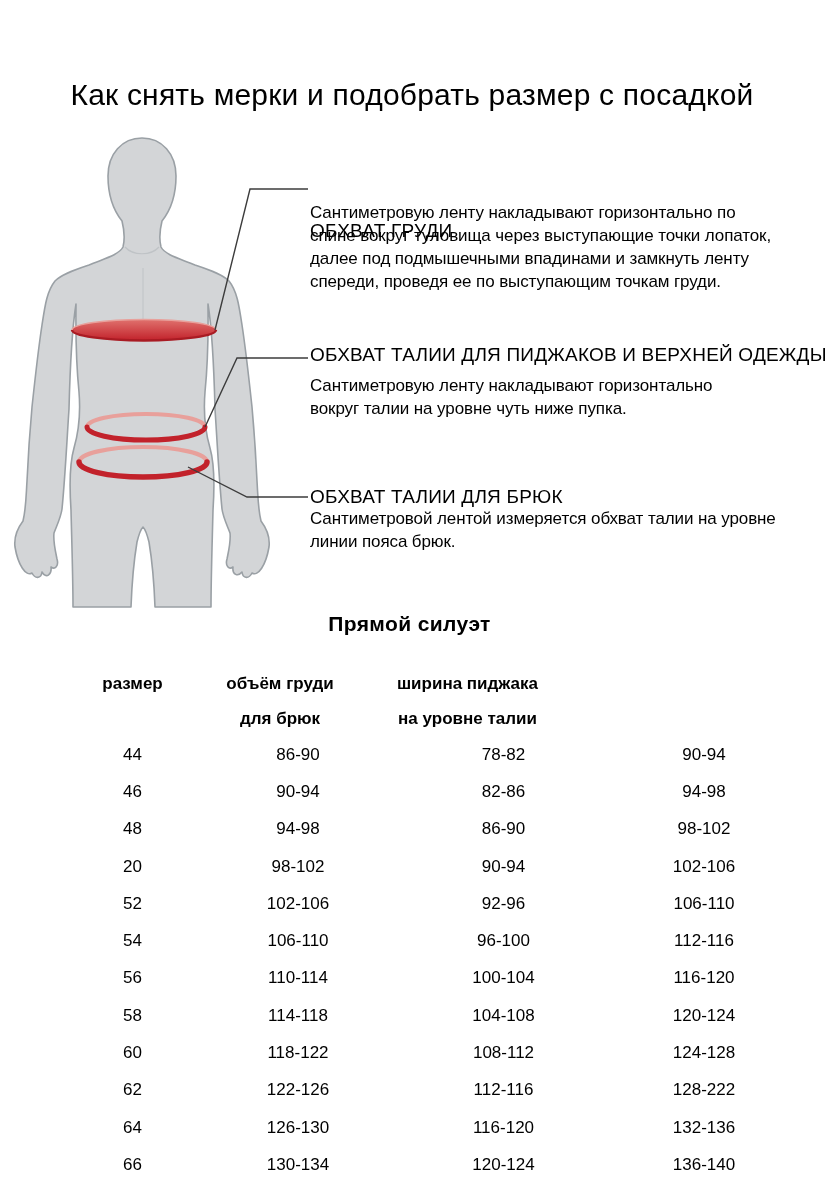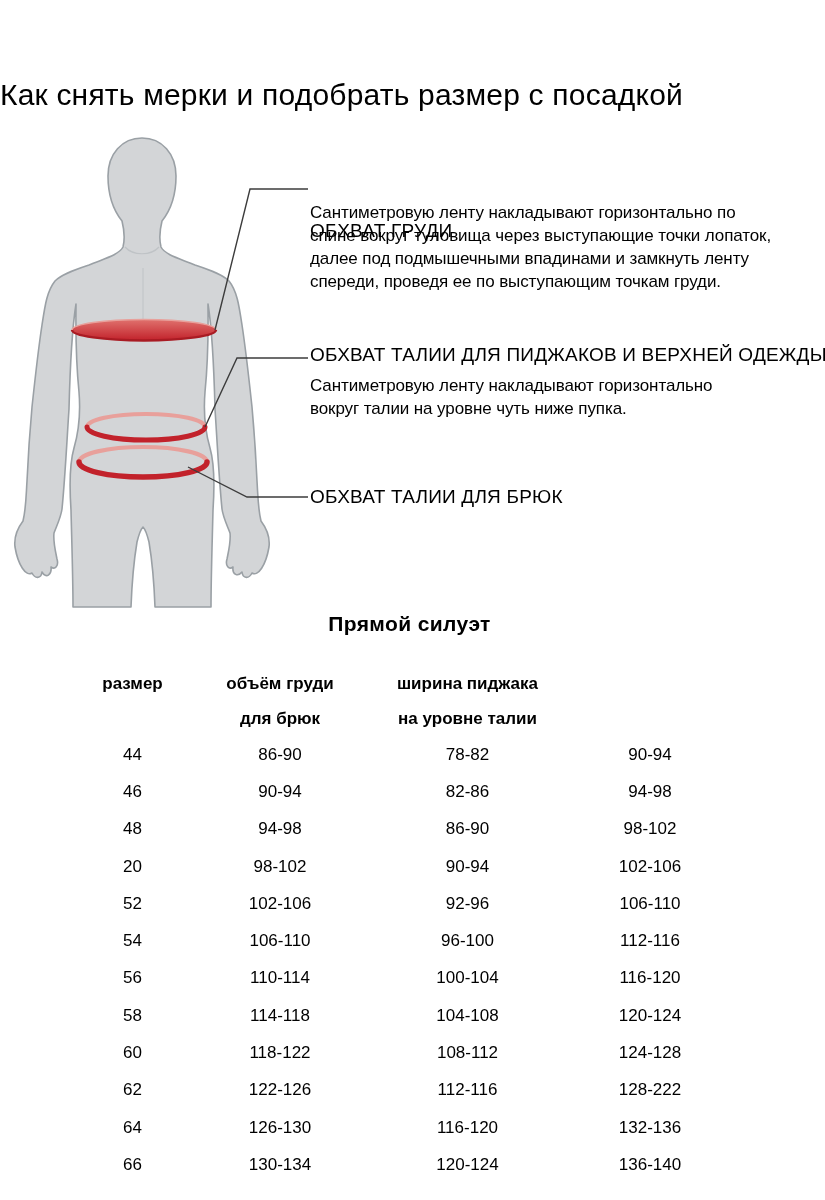--- a/index.html
+++ b/index.html
@@ -2,21 +2,21 @@
 <html><head>
 <meta charset="utf-8">
 <style>
   html,body{margin:0;padding:0;background:#fff;}
   .canvas{
     position:relative;width:825px;height:1200px;background:#ffffff;
     font-family:"Liberation Sans","DejaVu Sans",sans-serif;color:#000;
     overflow:hidden;
   }
   .page-title{
-    position:absolute;top:78px;left:0;width:660px;text-align:center;
+    position:absolute;top:78px;left:0;width:824px;text-align:center;
     font-size:30px;font-weight:400;letter-spacing:.2px;white-space:nowrap;
   }
   .figure-wrap{position:absolute;left:0;top:128px;width:310px;height:480px;}
   .sec-heading{
     position:absolute;left:310px;font-size:19px;font-weight:400;
     white-space:nowrap;letter-spacing:.2px;
   }
   .sec-body{
     position:absolute;left:310px;font-size:17px;line-height:23px;
     white-space:pre-line;letter-spacing:-0.1px;
@@ -28,21 +28,21 @@
   .tbl-head{
     position:absolute;left:85px;top:666px;width:660px;
     display:grid;grid-template-columns:95px 200px 175px 190px;
     grid-auto-rows:35px;font-size:17px;
   }
   .tbl-head .hcell{display:flex;align-items:center;justify-content:center;white-space:nowrap;font-weight:bold;}
   .tbl-body{
     position:absolute;left:85px;top:736px;width:660px;font-size:17px;
   }
   .trow{
-    display:grid;grid-template-columns:95px 200px 175px 190px;height:37.3px;
+    display:grid;grid-template-columns:95px 200px 175px 190px;height:37.3px;gap:18px;
   }
   .tcell{display:flex;align-items:center;justify-content:center;white-space:nowrap;}
 </style>
 </head>
 <body>
 
 <div class="canvas">
 
   <div class="page-title">Как снять мерки и подобрать размер с посадкой</div>
 
@@ -130,20 +130,22 @@
   <div class="sec-body" style="top:201px;">Сантиметровую ленту накладывают горизонтально по
 спине вокруг туловища через выступающие точки лопаток,
 далее под подмышечными впадинами и замкнуть ленту
 спереди, проведя ее по выступающим точкам груди.</div>
 
   <div class="sec-heading" style="top:344px;">ОБХВАТ ТАЛИИ ДЛЯ ПИДЖАКОВ И ВЕРХНЕЙ ОДЕЖДЫ</div>
   <div class="sec-body" style="top:374px;">Сантиметровую ленту накладывают горизонтально
 вокруг талии на уровне чуть ниже пупка.</div>
 
   <div class="sec-heading" style="top:486px;">ОБХВАТ ТАЛИИ ДЛЯ БРЮК</div>
+  <div class="sec-body" style="top:507px;">Сантиметровой лентой измеряется обхват талии на уровне
+линии пояса брюк.</div>
 
   <div class="tbl-title">Прямой силуэт</div>
 
   <div class="tbl-head">
     <div class="hcell">размер</div>
     <div class="hcell">объём груди</div>
     <div class="hcell">ширина пиджака</div>
     <div class="hcell"></div>
     <div class="hcell"></div>
     <div class="hcell">для брюк</div>

